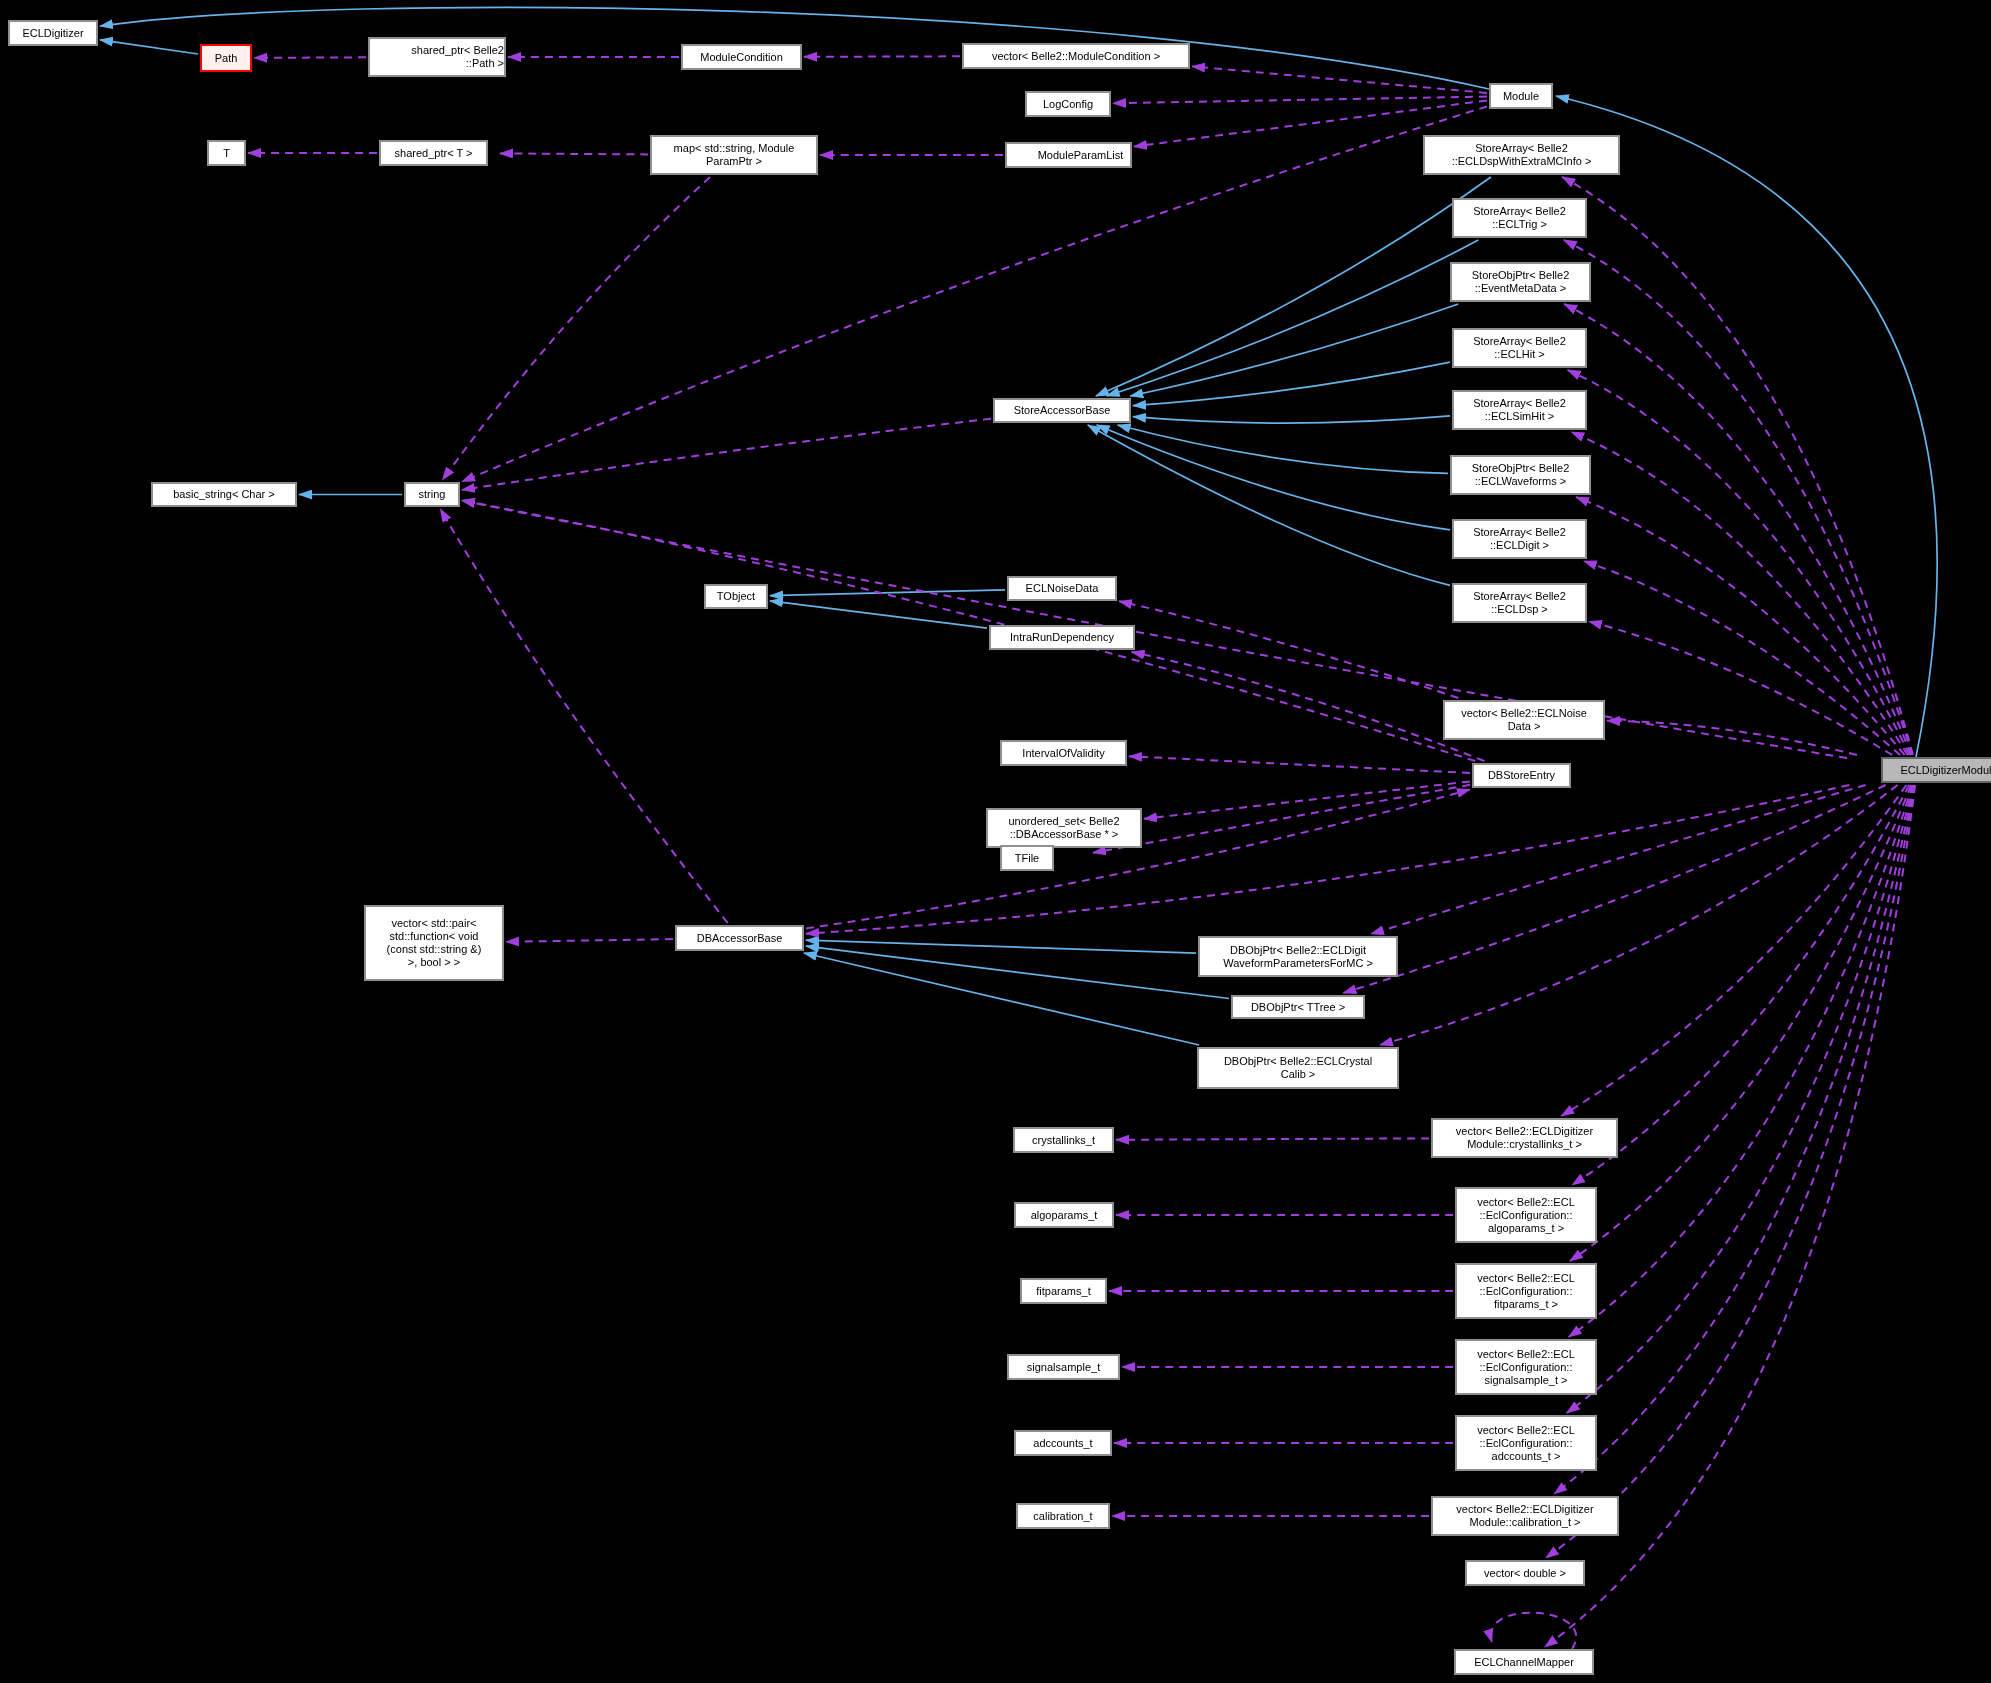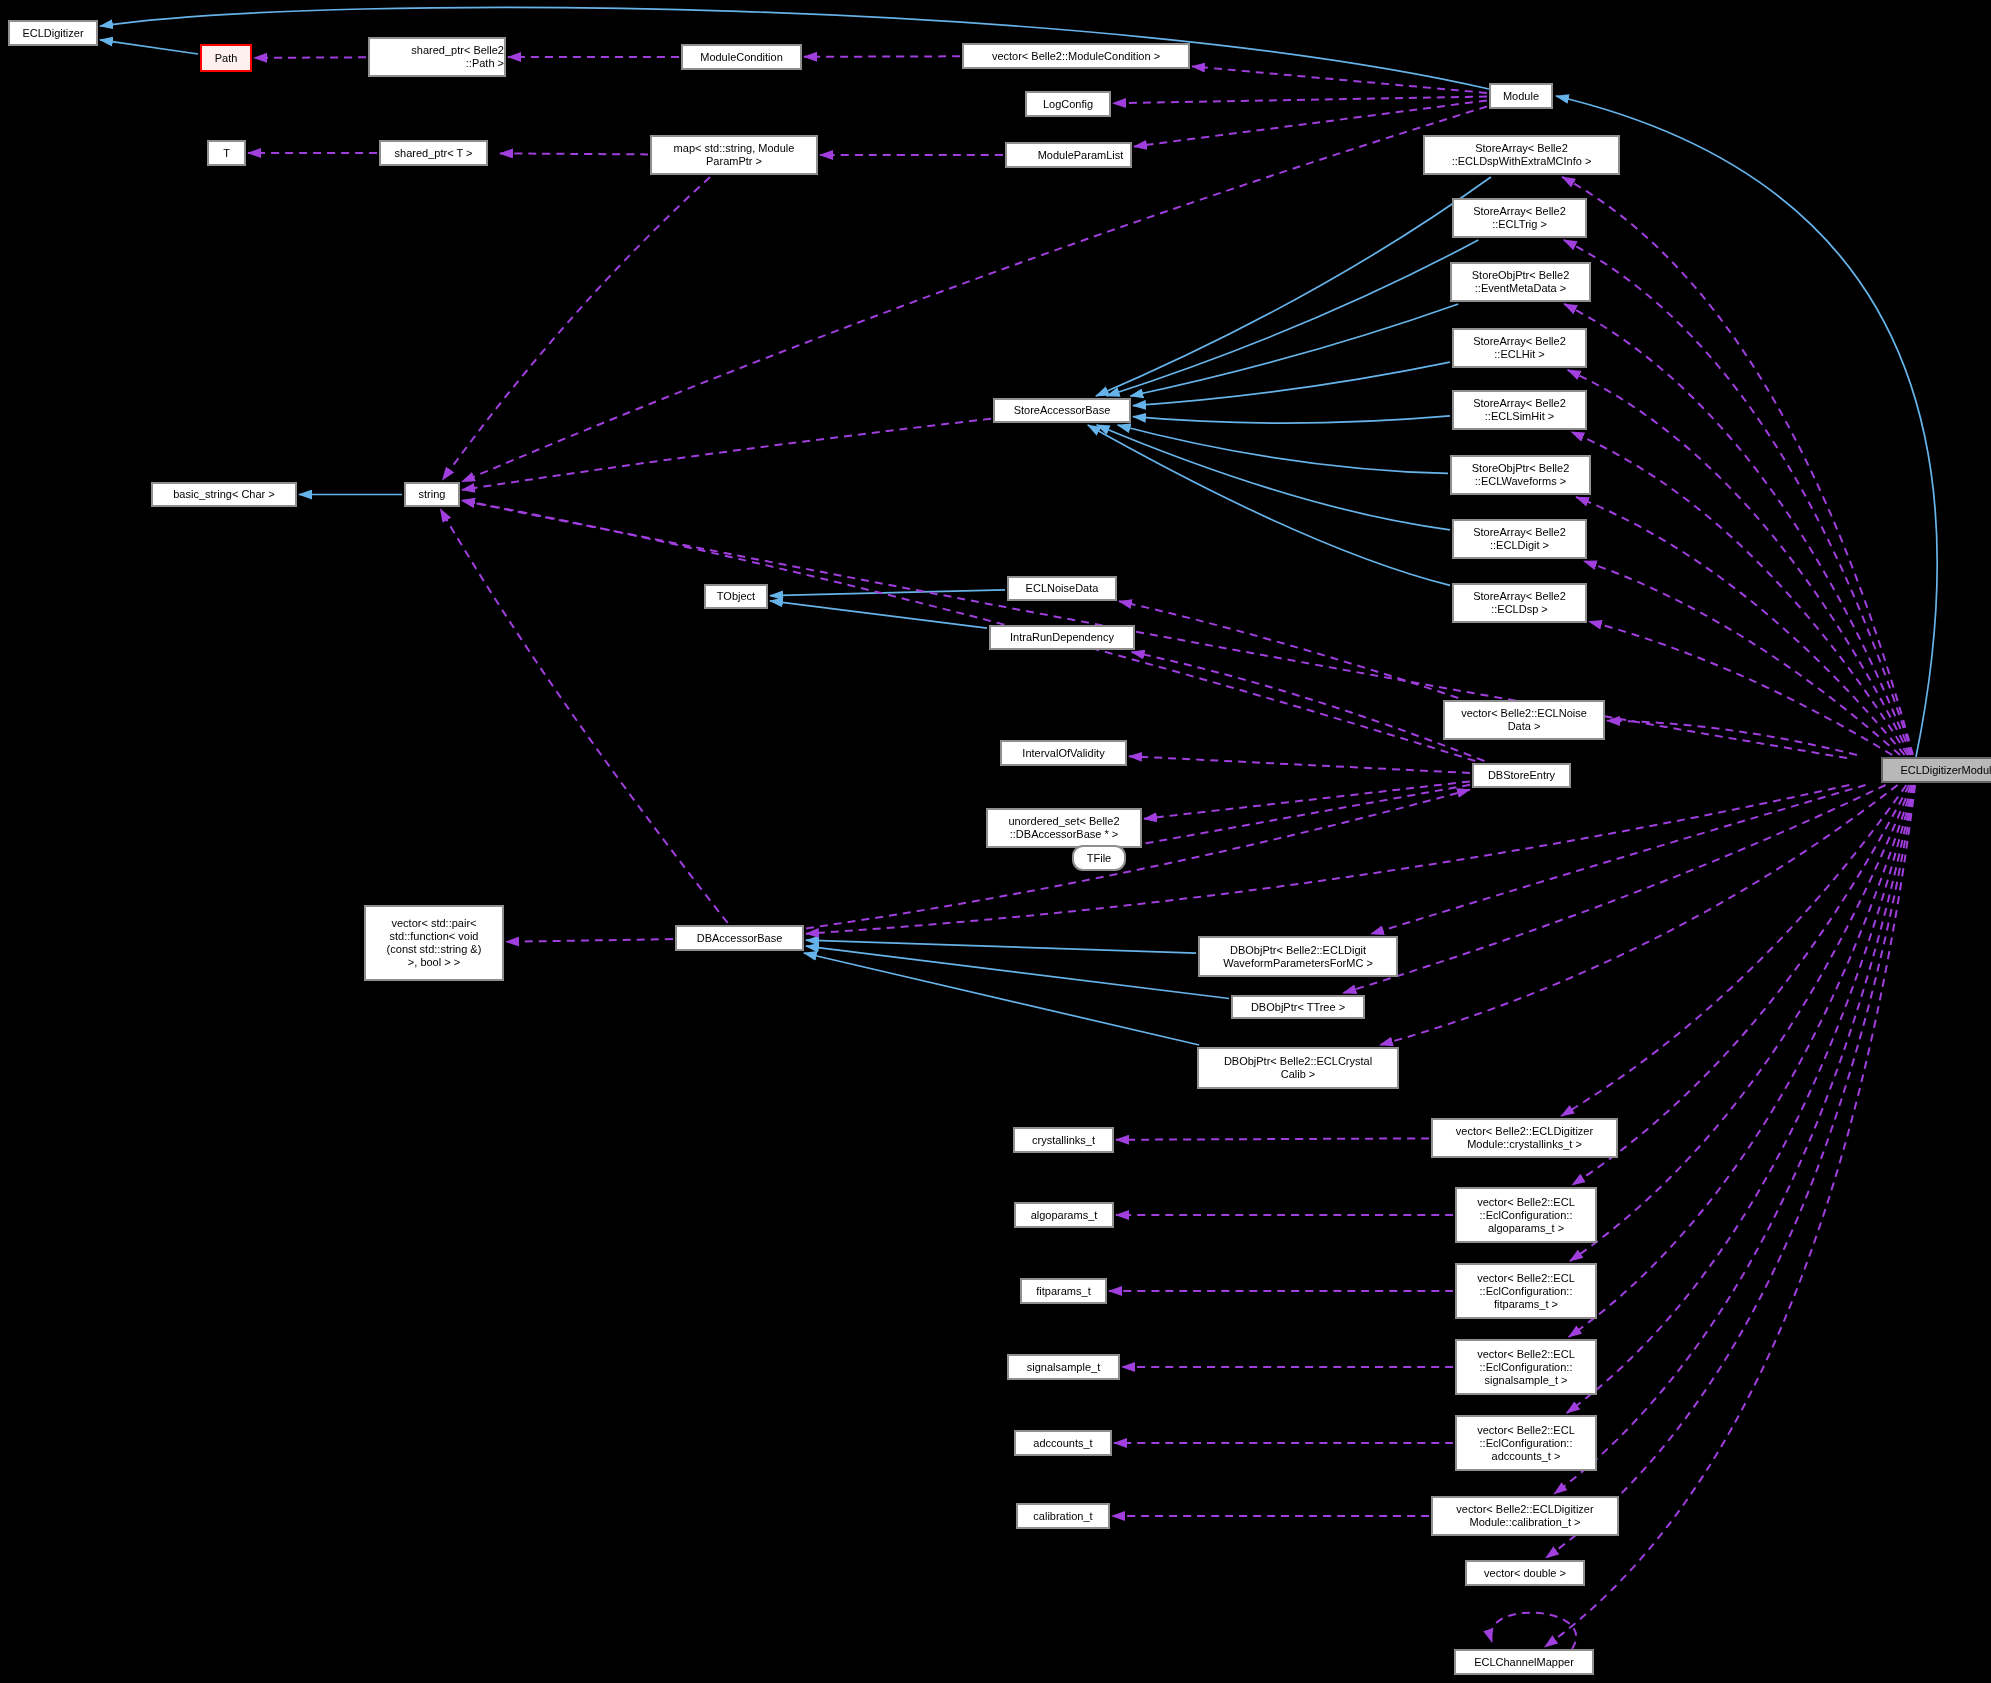--- a/index.html
+++ b/index.html
@@ -189,21 +189,21 @@
       <div class="node" style="left: 1000px; top: 740px; width: 127px; height: 26px;">
         <div>IntervalOfValidity</div>
       </div>
       <div class="node" style="left: 1472px; top: 763px; width: 99px; height: 25px;">
         <div>DBStoreEntry</div>
       </div>
       <div class="node" style="left: 986px; top: 808px; width: 156px; height: 40px;">
         <div>unordered_set&lt; Belle2</div>
         <div>::DBAccessorBase * &gt;</div>
       </div>
-      <div class="node" style="left: 1072px; top: 845px; width: 54px; height: 26px; border-radius: 11px;">
+      <div class="node" style="left: 1000px; top: 845px; width: 54px; height: 26px;">
         <div>TFile</div>
       </div>
       <div class="node" style="left: 364px; top: 905px; width: 140px; height: 76px;">
         <div>vector&lt; std::pair&lt;</div>
         <div>std::function&lt; void</div>
         <div>(const std::string &amp;)</div>
         <div>&gt;, bool &gt; &gt;</div>
       </div>
       <div class="node" style="left: 675px; top: 925px; width: 129px; height: 26px;">
         <div>DBAccessorBase</div>

